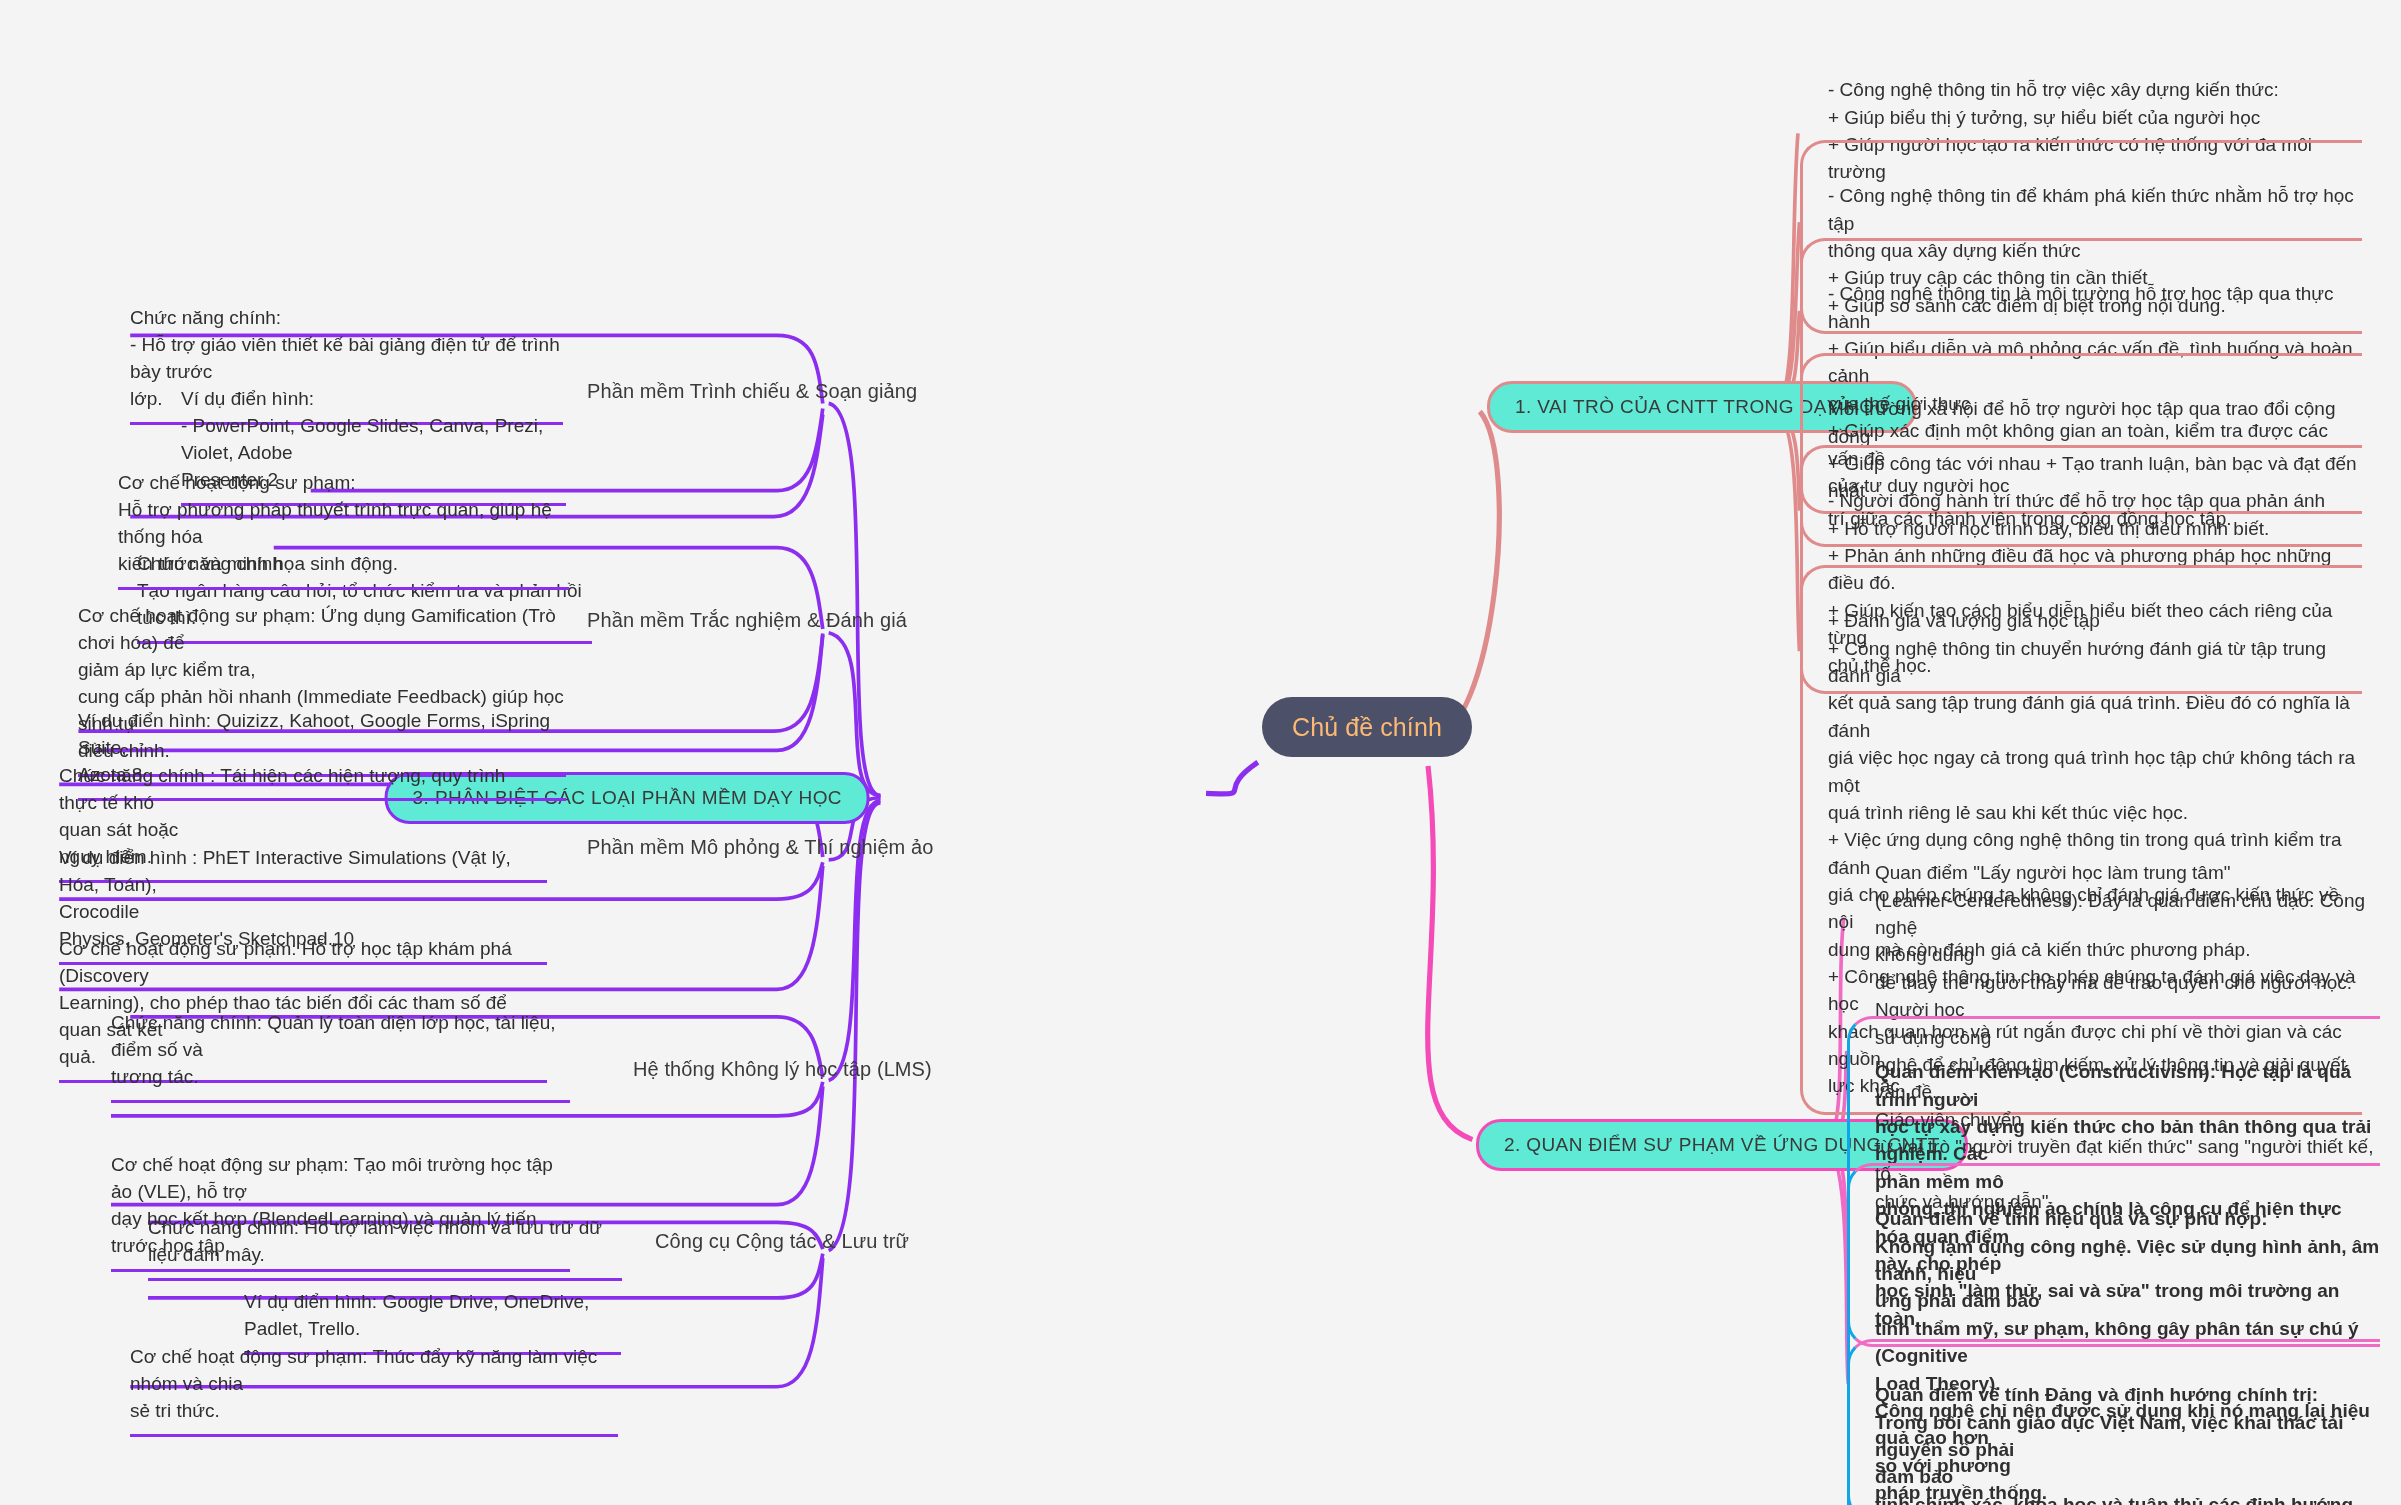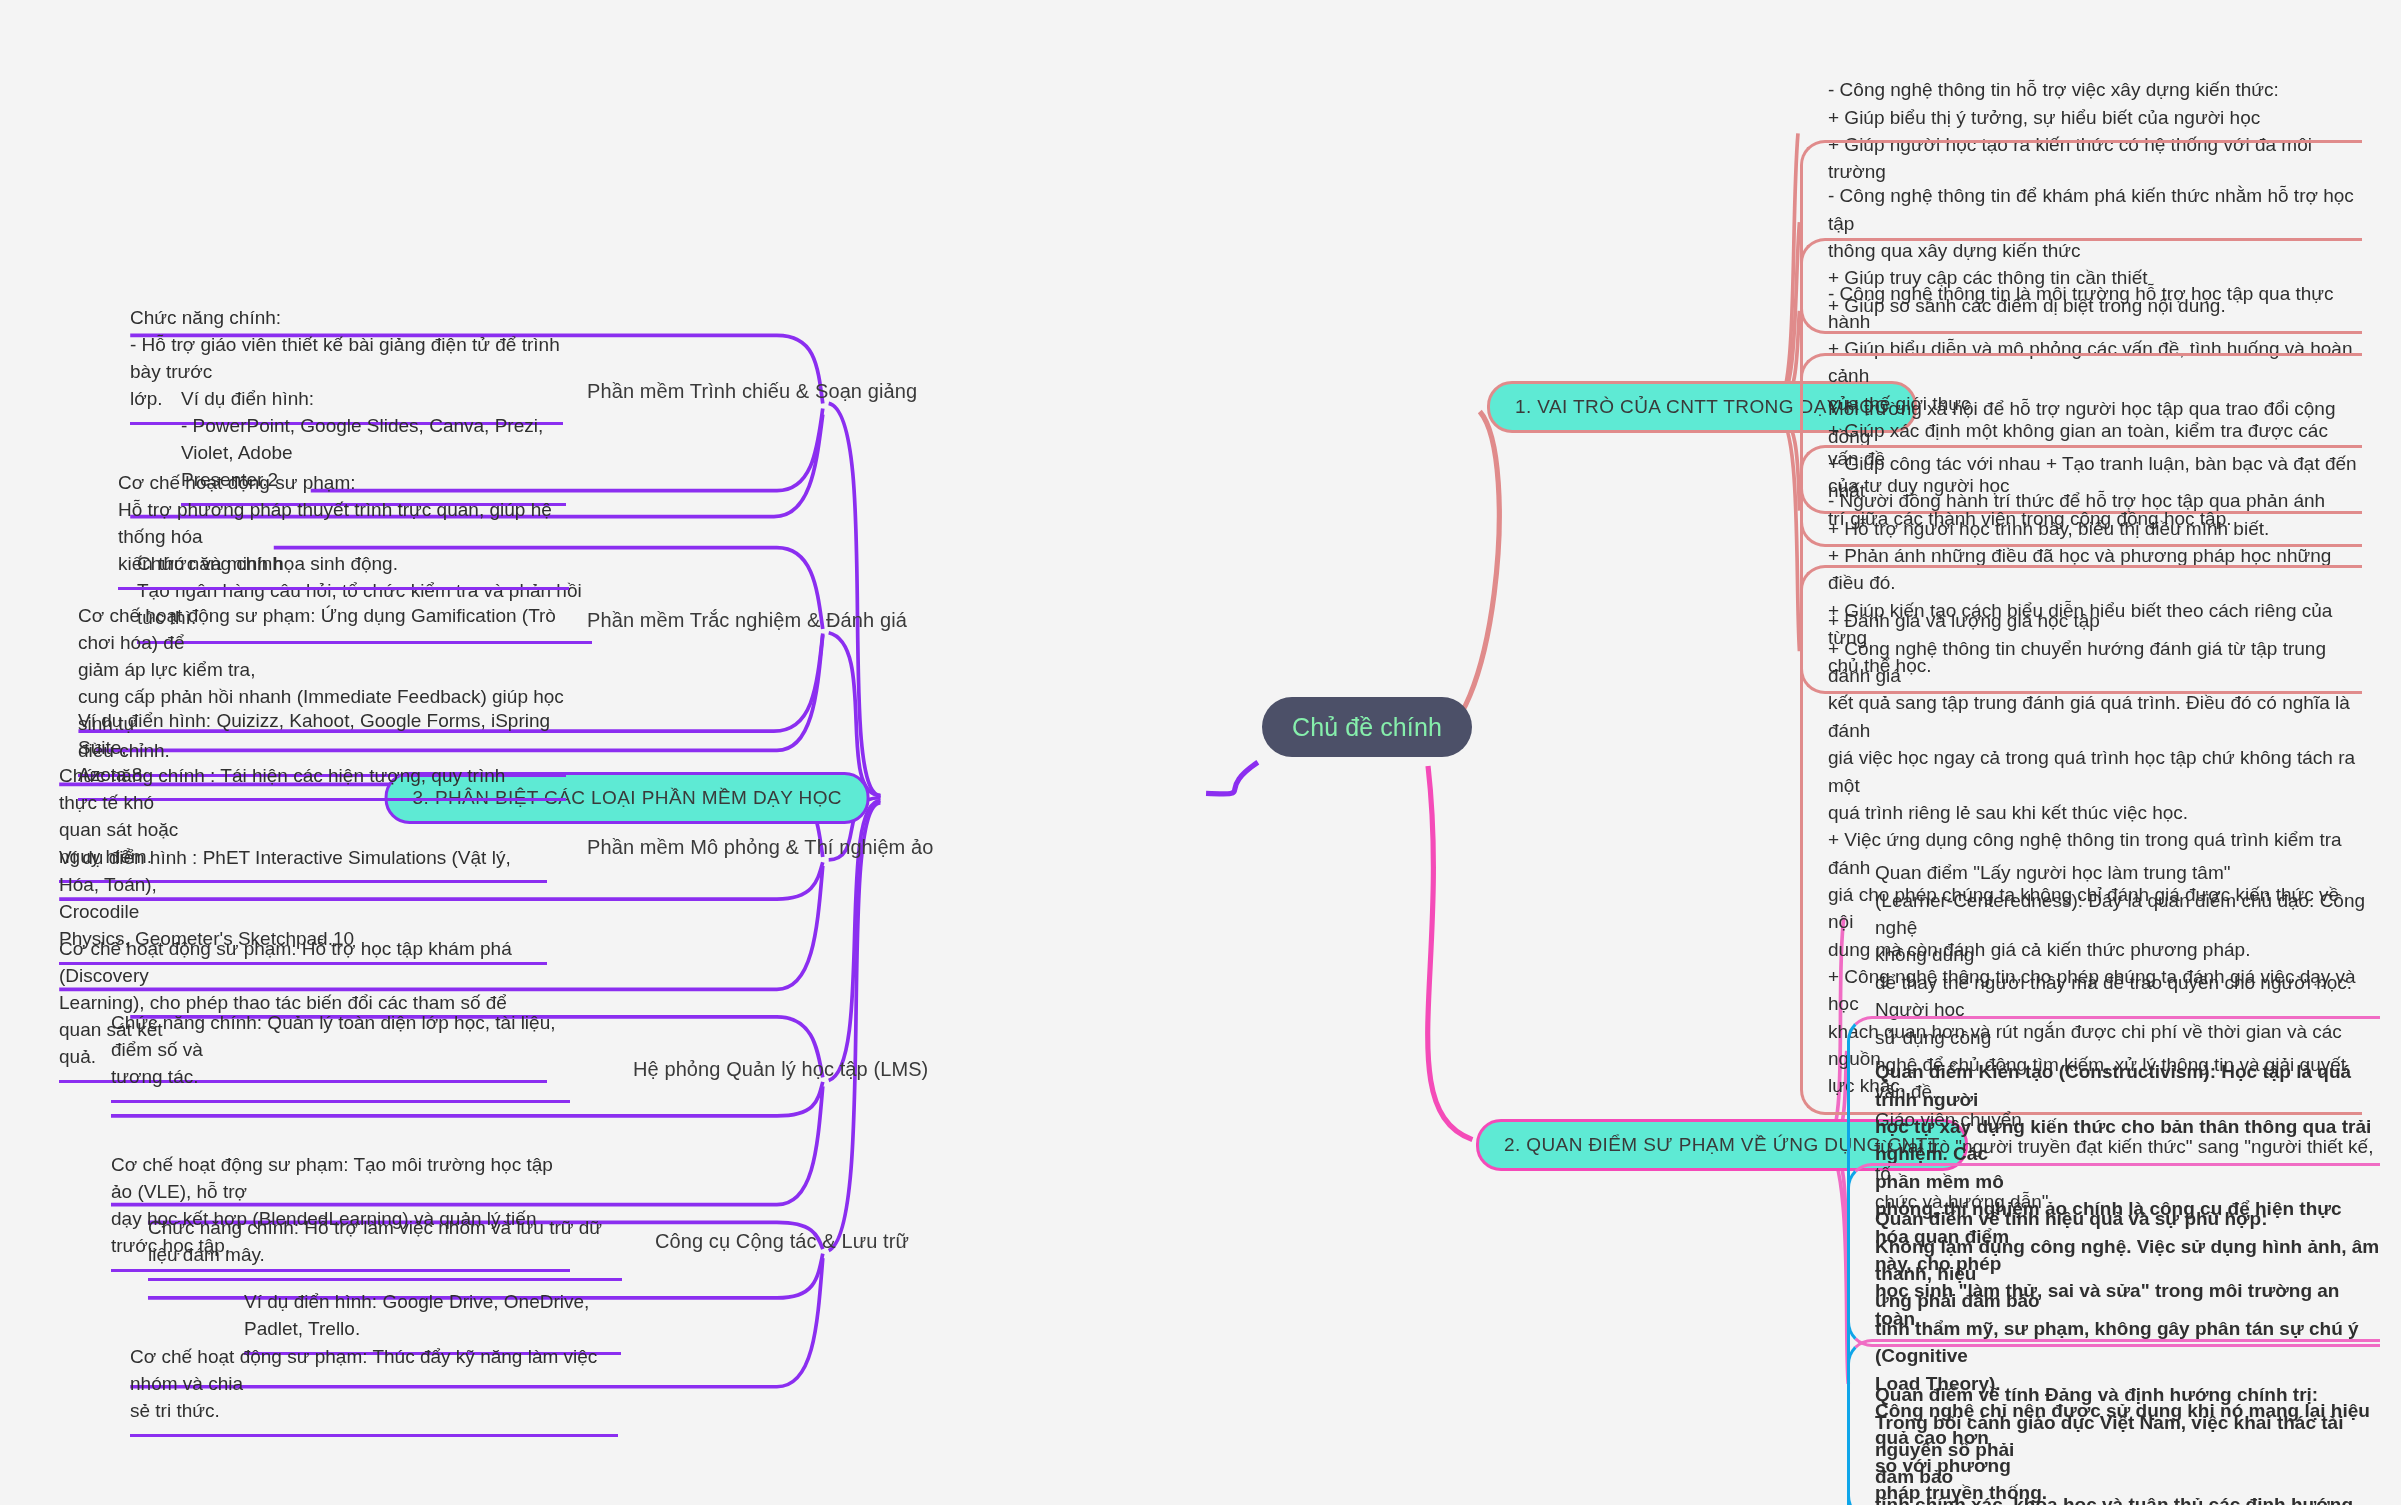--- a/index.html
+++ b/index.html
@@ -11,21 +11,21 @@
     position:relative;
   }
   #canvas{position:absolute;inset:0;width:2401px;height:1506px;}
   svg.links{position:absolute;left:0;top:0;width:2401px;height:1506px;pointer-events:none;}
 
   
   .node{position:absolute;box-sizing:border-box;}
 
   .root-node{
     background:#4c5068;
-    color:#86efac;
+    color:#fdba74;
     border-radius:30px;
     font-size:25px;
     line-height:1.2;
     padding:15px 30px;
     white-space:nowrap;
     letter-spacing:0.1px;
   }
 
   .cap-node{
     background:#5eead4;
@@ -251,21 +251,21 @@
   <div class="node branch-label" style="left:587px;top:380px;">
     <span>Phần mềm Trình chiếu &amp; Soạn giảng</span>
   </div>
   <div class="node branch-label" style="left:587px;top:609px;">
     <span>Phần mềm Trắc nghiệm &amp; Đánh giá</span>
   </div>
   <div class="node branch-label" style="left:587px;top:836px;">
     <span>Phần mềm Mô phỏng &amp; Thí nghiệm ảo</span>
   </div>
   <div class="node branch-label" style="left:633px;top:1058px;">
-    <span>Hệ phỏng Quản lý học tập (LMS)</span>
+    <span>Hệ thống Không lý học tập (LMS)</span>
   </div>
   <div class="node branch-label" style="left:655px;top:1230px;">
     <span>Công cụ Cộng tác &amp; Lưu trữ</span>
   </div>
 
   <div class="node leaf u-violet" style="left:130px;top:278px;width:433px;">
     <span>Chức năng chính:
 - Hỗ trợ giáo viên thiết kế bài giảng điện tử để trình bày trước
 lớp.</span>
   </div>

